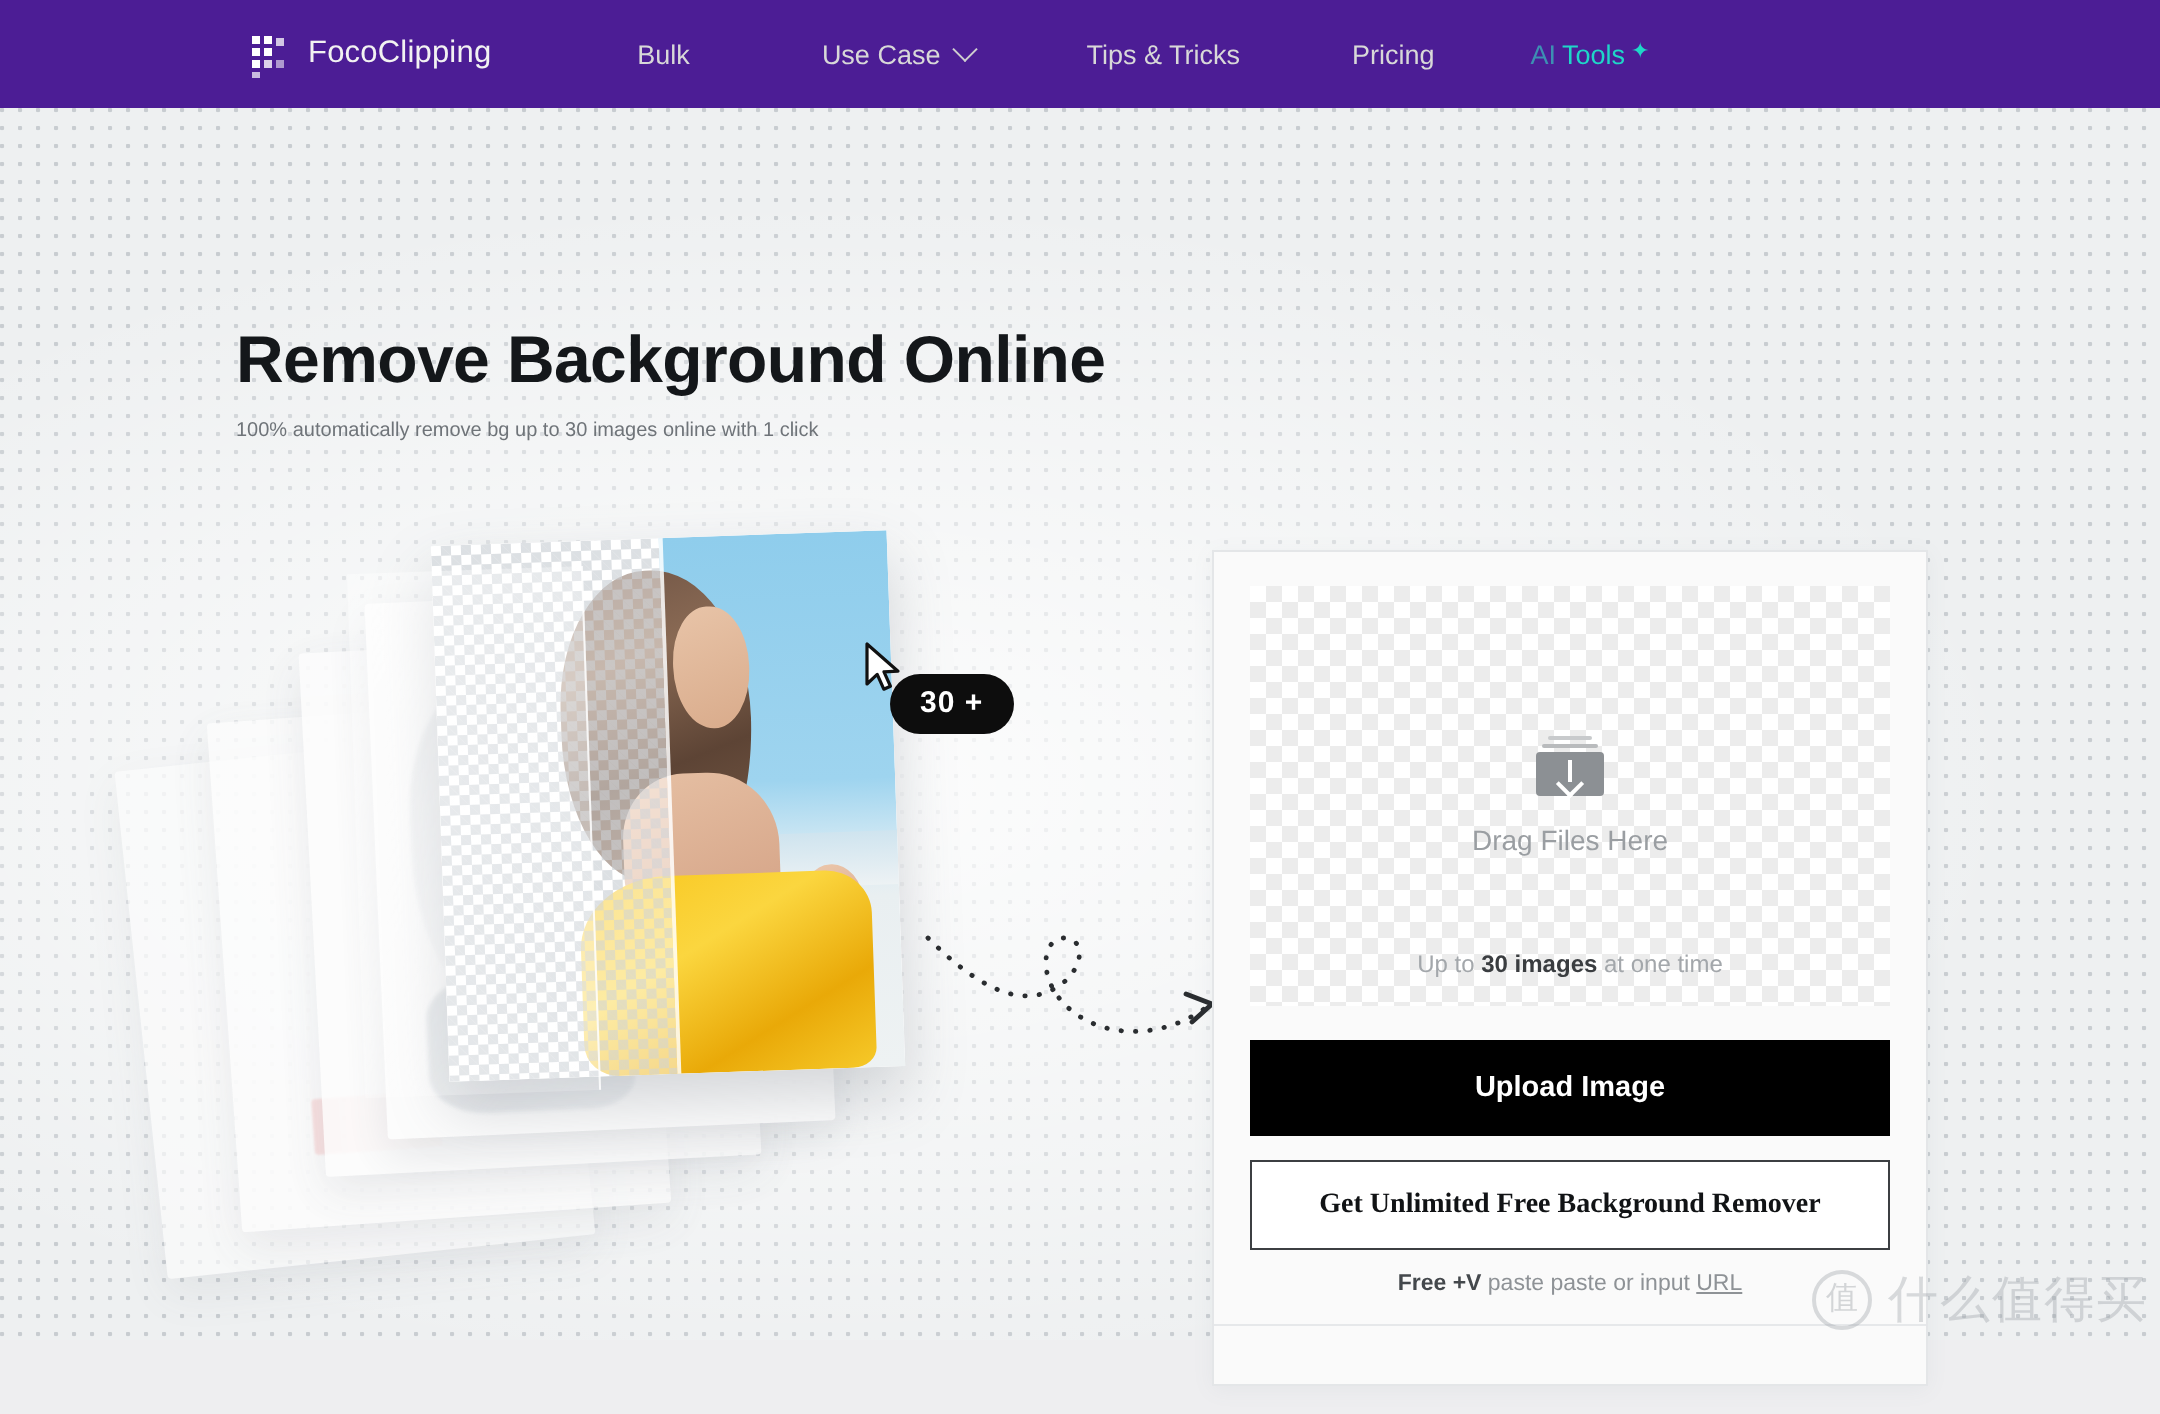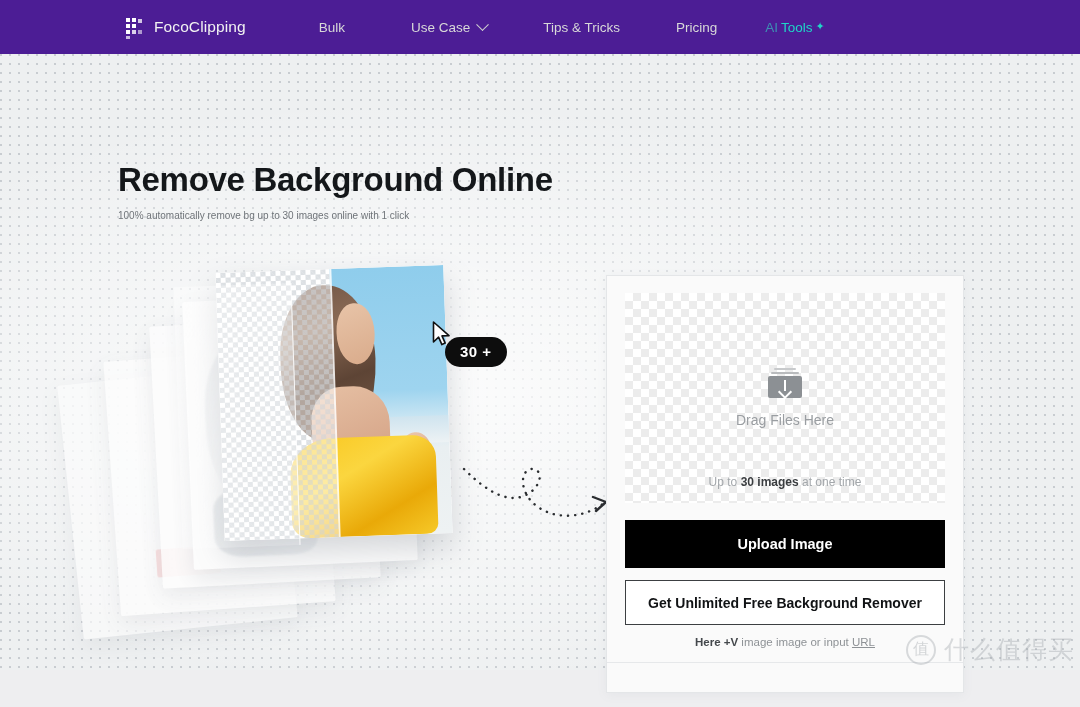--- a/index.html
+++ b/index.html
@@ -254,21 +254,21 @@
   .btn-primary {
     display:block; margin: 17px 18px 0; width: calc(100% - 36px); height: 48px;
     background: #000000; color: #ffffff; border: none;
     font-size: 14.5px; font-weight: bold; cursor: pointer;
     font-family: inherit;
   }
   .btn-secondary {
     display:block; margin: 12px 18px 0; width: calc(100% - 36px); height: 45px;
     background: #ffffff; color: #111315; border: 1px solid #3c3f42;
     font-size: 14px; font-weight: bold; cursor: pointer;
-    font-family: Liberation Sans, sans-serif;
+    font-family: Liberation Serif, serif;
   }
   .paste-hint {
     text-align:center; font-size: 11.5px; color: #8e9296;
     margin: 11px 0 14px;
   }
   .paste-hint b { color: #44484c; }
   .paste-hint u { cursor: pointer; }
 
   .samples {
     border-top: 1px solid #e6e8ea;
@@ -399,21 +399,21 @@
         <div class="dz-label">Drag Files Here</div>
         <div class="dz-note">
           <span>Up to </span><b>30 images</b><span> at one time</span>
         </div>
       </div>
 
       <button class="btn-primary">Upload Image</button>
       <button class="btn-secondary">Get Unlimited Free Background Remover</button>
 
       <div class="paste-hint">
-        <b>Here +V</b><span> image image or input </span><u>URL</u>
+        <b>Free +V</b><span> paste paste or input </span><u>URL</u>
       </div>
 
       <div class="samples">
         
         
       </div>
     </div>
 
     <div class="watermark">
       <span class="wm-badge">值</span>

